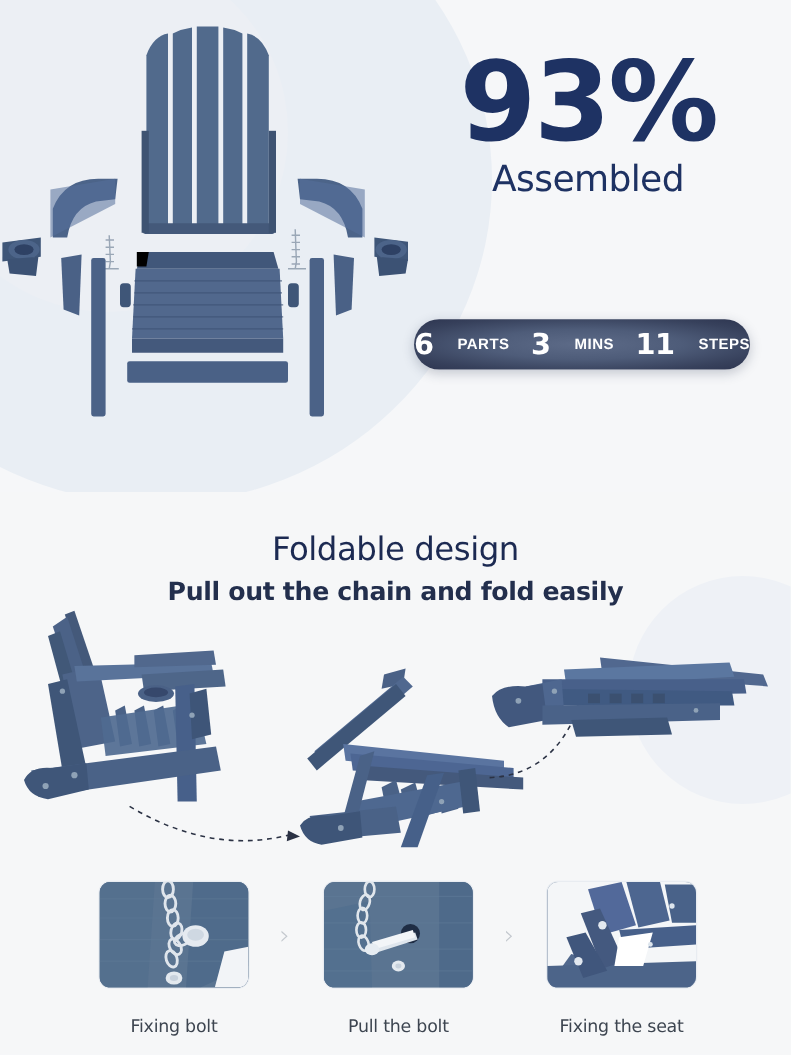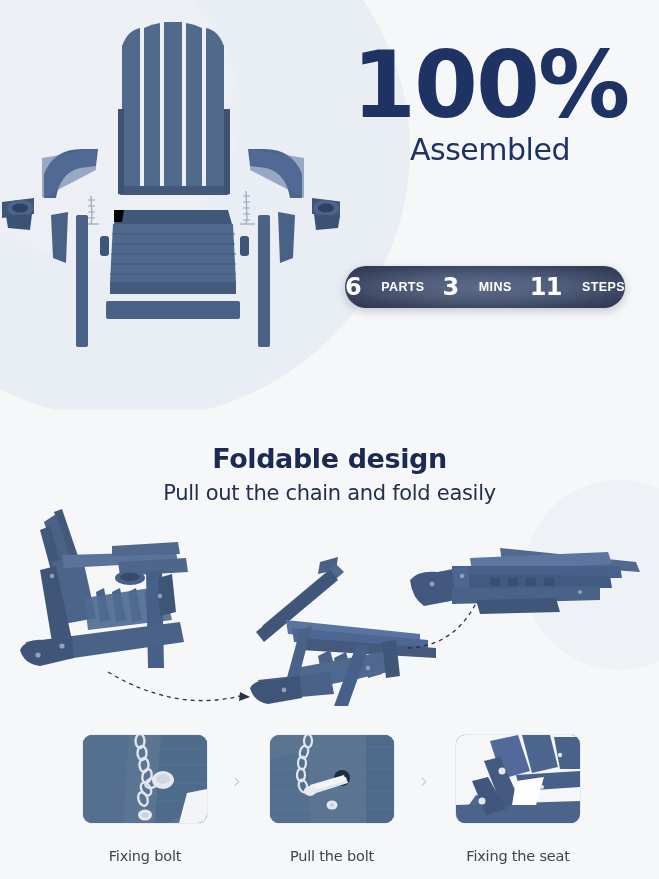--- a/index.html
+++ b/index.html
@@ -53,26 +53,26 @@
   .pill .num{font-size:24px;font-weight:800;font-family:"DejaVu Sans",sans-serif;letter-spacing:-0.5px;}
   .pill .unit{font-size:12.5px;font-weight:700;letter-spacing:0.4px;margin-right:11px;margin-left:13px;}
   .pill .unit.last{margin-right:0;}
 
   
   .parts{position:absolute;left:0px;top:18px;}
 
   
   .fold-title{
     position:absolute;left:0;top:443px;width:659px;text-align:center;
-    font-size:27px;font-weight:700;color:#1c2a52;letter-spacing:-0.4px;
+    font-size:27px;font-weight:400;color:#1c2a52;letter-spacing:-0.4px;
     font-family:"DejaVu Sans",sans-serif;
   }
   .fold-sub{
     position:absolute;left:0;top:481px;width:659px;text-align:center;
-    font-size:21px;font-weight:400;color:#232f4d;letter-spacing:-0.3px;
+    font-size:21px;font-weight:700;color:#232f4d;letter-spacing:-0.3px;
     font-family:"DejaVu Sans",sans-serif;
   }
   .chairs{position:absolute;left:0;top:500px;}
 
   
   .thumbs{position:absolute;left:0;top:735px;width:659px;height:130px;}
   .thumb-col{position:absolute;top:0;width:140px;text-align:center;}
   .thumb-col.c1{left:75px;}
   .thumb-col.c2{left:262px;}
   .thumb-col.c3{left:448px;}
@@ -177,21 +177,21 @@
       <rect x="100" y="218" width="9" height="20" rx="3" fill="#3f5678"></rect>
       <rect x="240" y="218" width="9" height="20" rx="3" fill="#3f5678"></rect>
 
       <path d="M51,197 L68,194 L66,245 L53,240 Z" fill="#4a6186"></path>
       <path d="M295,197 L278,194 L280,245 L293,240 Z" fill="#4a6186"></path>
       <rect x="76" y="197" width="12" height="132" rx="2" fill="#4b6287"></rect>
       <rect x="258" y="197" width="12" height="132" rx="2" fill="#4b6287"></rect>
     </svg>
 
     <div class="pct-wrap">
-      <div class="pct">100%</div>
+      <div class="pct">93%</div>
       <div class="assembled">Assembled</div>
     </div>
 
     <div class="pill">
       <span class="num">6</span>
       <span class="unit">PARTS</span>
       <span class="num">3</span>
       <span class="unit">MINS</span>
       <span class="num">11</span>
       <span class="unit last">STEPS</span>

